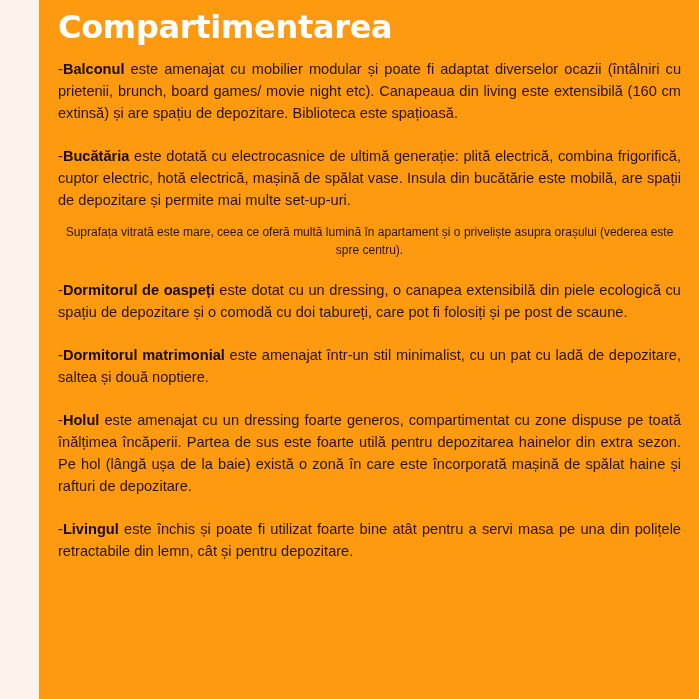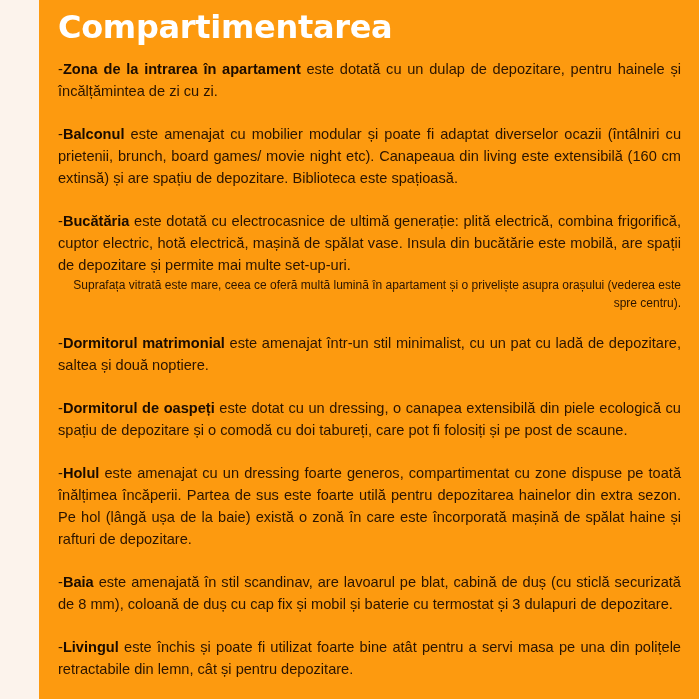--- a/index.html
+++ b/index.html
@@ -51,48 +51,46 @@
       color: #1c0c00;
     }
     .section .dash {
       color: #2b1400;
     }
     .note {
       font-family: "Liberation Sans", sans-serif;
       font-size: 12px;
       line-height: 18px;
       color: #2b1400;
-      margin-top: 0;
-      text-align: right;
+      margin-top: 12px;
+      text-align: center;
     }
     .section.s-kitchen { margin-bottom: 20px; }
   </style>
 </head>
 <body>
 
 <div class="page">
   <div class="left-strip"></div>
   <div class="panel">
     <h1 class="title">
       <span>Compartimentarea</span><br>
     </h1>
 
     <div class="sections">
 
-      <p class="section"><span class="dash">-</span><span class="lead">Zona de la intrarea în apartament</span><span> este dotată cu un dulap de depozitare, pentru hainele și încălțămintea de zi cu zi.</span></p>
 
       <p class="section"><span class="dash">-</span><span class="lead">Balconul</span><span> este amenajat cu mobilier modular și poate fi adaptat diverselor ocazii (întâlniri cu prietenii, brunch, board games/ movie night etc). Canapeaua din living este extensibilă (160 cm extinsă) și are spațiu de depozitare. Biblioteca este spațioasă.</span></p>
 
       <div class="section s-kitchen"><span class="dash">-</span><span class="lead">Bucătăria</span><span> este dotată cu electrocasnice de ultimă generație: plită electrică, combina frigorifică, cuptor electric, hotă electrică, mașină de spălat vase. Insula din bucătărie este mobilă, are spații de depozitare și permite mai multe set-up-uri.</span><div class="note">Suprafața vitrată este mare, ceea ce oferă multă lumină în apartament și o priveliște asupra orașului (vederea este spre centru).</div></div>
 
+      <p class="section"><span class="dash">-</span><span class="lead">Dormitorul de oaspeți</span><span> este dotat cu un dressing, o canapea extensibilă din piele ecologică cu spațiu de depozitare și o comodă cu doi tabureți, care pot fi folosiți și pe post de scaune.</span></p>
+
       <p class="section"><span class="dash">-</span><span class="lead">Dormitorul matrimonial</span><span> este amenajat într-un stil minimalist, cu un pat cu ladă de depozitare, saltea și două noptiere.</span></p>
-
-      <p class="section"><span class="dash">-</span><span class="lead">Dormitorul de oaspeți</span><span> este dotat cu un dressing, o canapea extensibilă din piele ecologică cu spațiu de depozitare și o comodă cu doi tabureți, care pot fi folosiți și pe post de scaune.</span></p>
 
       <p class="section"><span class="dash">-</span><span class="lead">Holul</span><span> este amenajat cu un dressing foarte generos, compartimentat cu zone dispuse pe toată înălțimea încăperii. Partea de sus este foarte utilă pentru depozitarea hainelor din extra sezon. Pe hol (lângă ușa de la baie) există o zonă în care este încorporată mașină de spălat haine și rafturi de depozitare.</span></p>
 
-      <p class="section"><span class="dash">-</span><span class="lead">Baia</span><span> este amenajată în stil scandinav, are lavoarul pe blat, cabină de duș (cu sticlă securizată de 8 mm), coloană de duș cu cap fix și mobil și baterie cu termostat și 3 dulapuri de depozitare.</span></p>
 
       <p class="section"><span class="dash">-</span><span class="lead">Livingul</span><span> este închis și poate fi utilizat foarte bine atât pentru a servi masa pe una din polițele retractabile din lemn, cât și pentru depozitare.</span></p>
 
     </div>
   </div>
 </div>
 
 </body></html>

